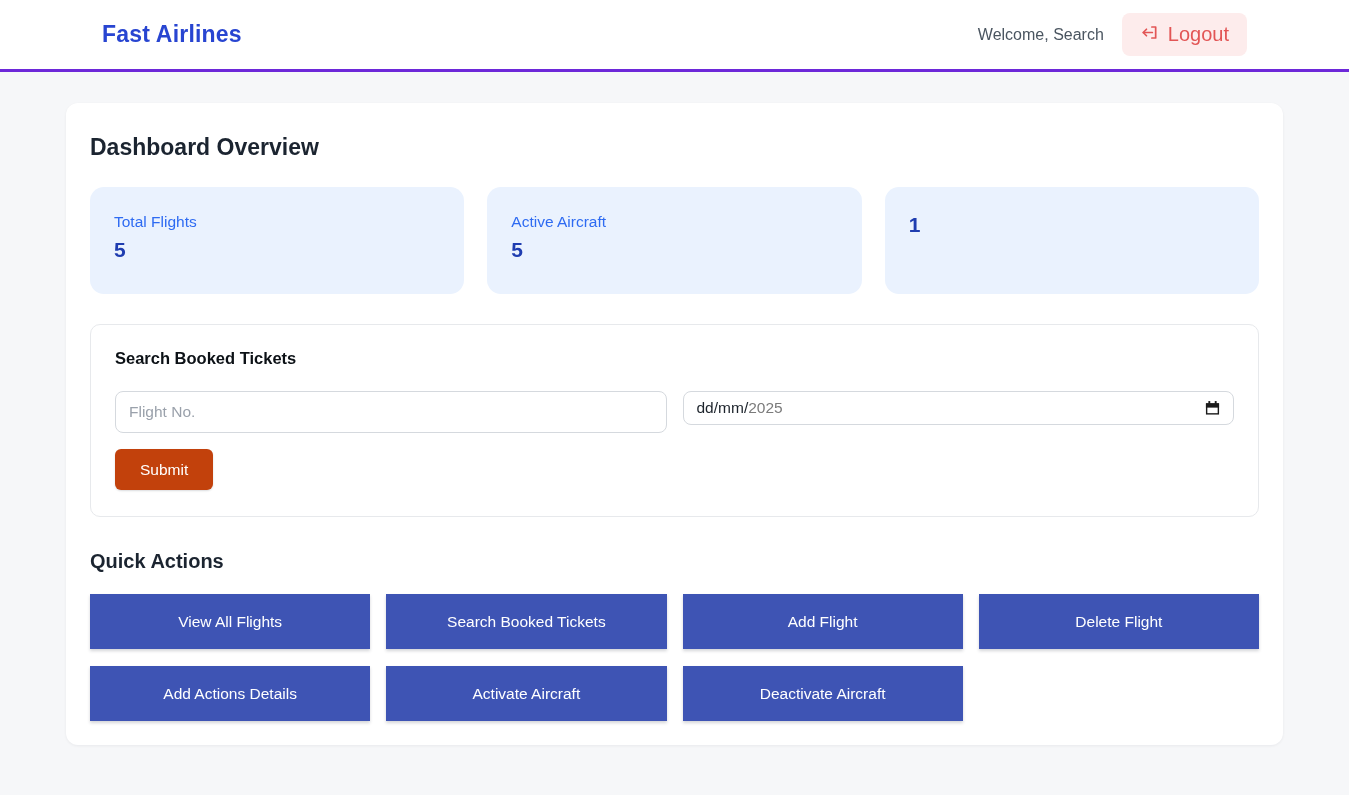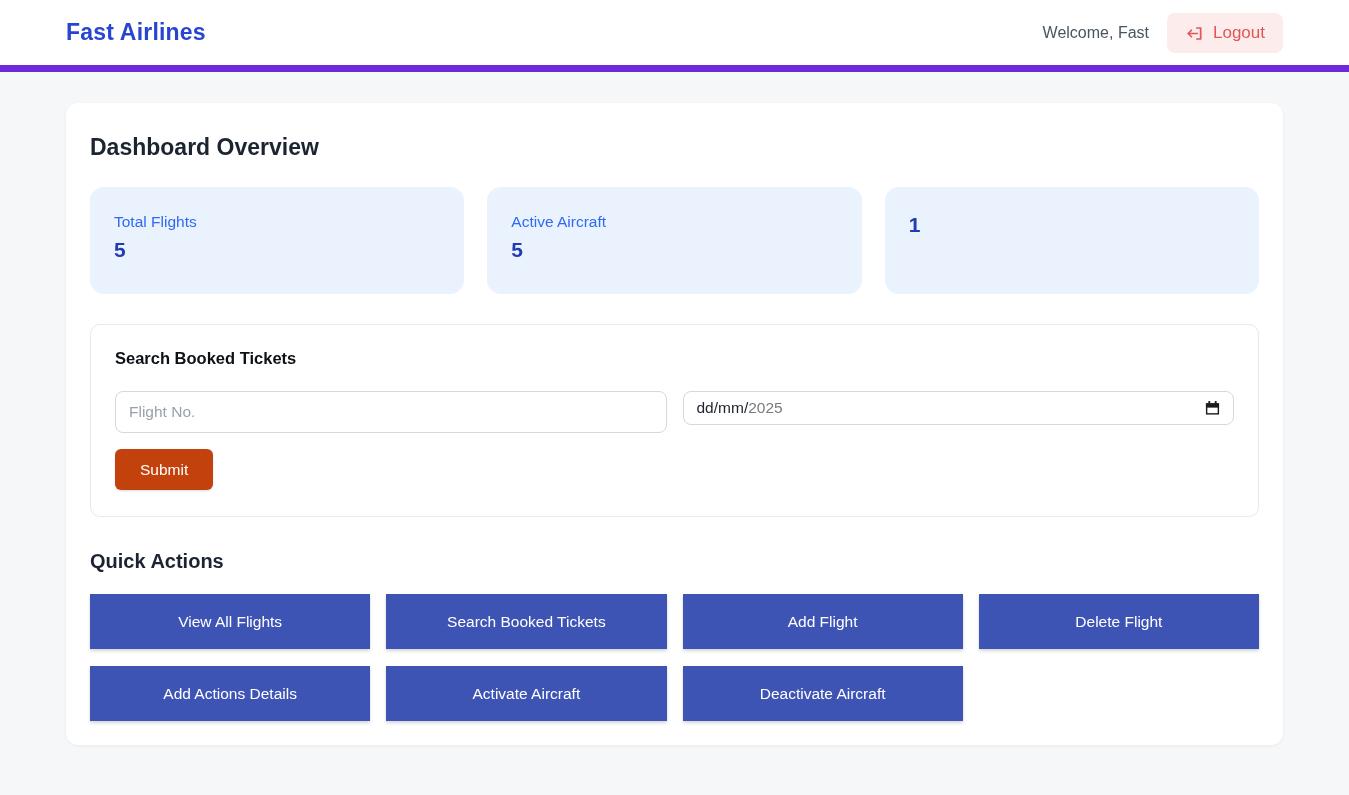--- a/index.html
+++ b/index.html
@@ -9,51 +9,51 @@
     background: #f6f7f9;
     font-family: "Liberation Sans", sans-serif;
     width: 1349px;
     min-height: 795px;
   }
 
   
   .app-header {
     background: #ffffff;
     height: 72px;
-    padding: 0 66px;
+    padding: 0 102px;
     display: flex;
     align-items: center;
     justify-content: space-between;
-    border-bottom: 7px solid #6d28d9;
+    border-bottom: 3px solid #6d28d9;
   }
   .brand {
     font-size: 23px;
     font-weight: bold;
     color: #2845d1;
     letter-spacing: 0.2px;
   }
   .header-right {
     display: flex;
     align-items: center;
     gap: 18px;
   }
   .welcome-text {
     color: #4a5560;
     font-size: 16px;
   }
   .logout-btn {
     display: inline-flex;
-    align-items: flex-end;
+    align-items: flex-start;
     gap: 9px;
     background: #fdecec;
     color: #e25555;
     border: none;
     border-radius: 8px;
     padding: 10px 18px;
-    font-size: 17px;
+    font-size: 20px;
     font-family: inherit;
     cursor: pointer;
   }
   .logout-btn svg { display: block; }
 
   
   .main-card {
     width: 1217px;
     margin: 31px auto 24px;
     background: #ffffff;
@@ -180,21 +180,21 @@
     cursor: pointer;
     box-shadow: 0 2px 3px rgba(16, 24, 40, 0.18);
   }
 </style>
 </head>
 <body>
 
 <header class="app-header">
   <div class="brand">Fast Airlines</div>
   <div class="header-right">
-    <span class="welcome-text">Welcome, Fast</span>
+    <span class="welcome-text">Welcome, Search</span>
     <button class="logout-btn">
       <svg width="19" height="19" viewBox="0 0 20 20" fill="none">
         <path d="M12.5 4.2 H16.5 V15.8 H12.5" stroke="#e25555" stroke-width="1.8" stroke-linecap="round" stroke-linejoin="round"></path>
         <path d="M13 10 H3.6" stroke="#e25555" stroke-width="1.8" stroke-linecap="round"></path>
         <path d="M6.8 6.6 L3.4 10 L6.8 13.4" stroke="#e25555" stroke-width="1.8" stroke-linecap="round" stroke-linejoin="round"></path>
       </svg>
       <span>Logout</span>
     </button>
   </div>
 </header>

